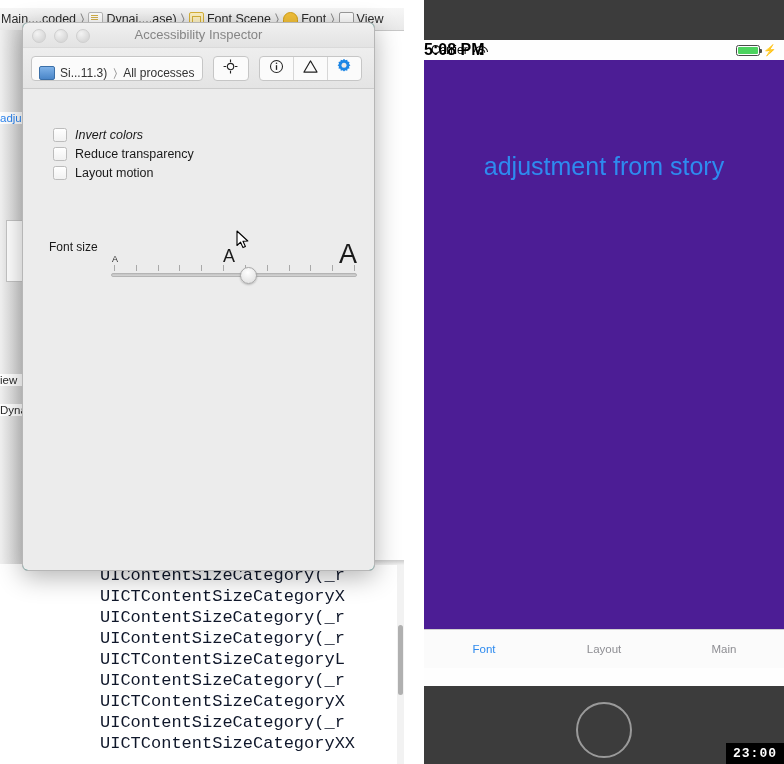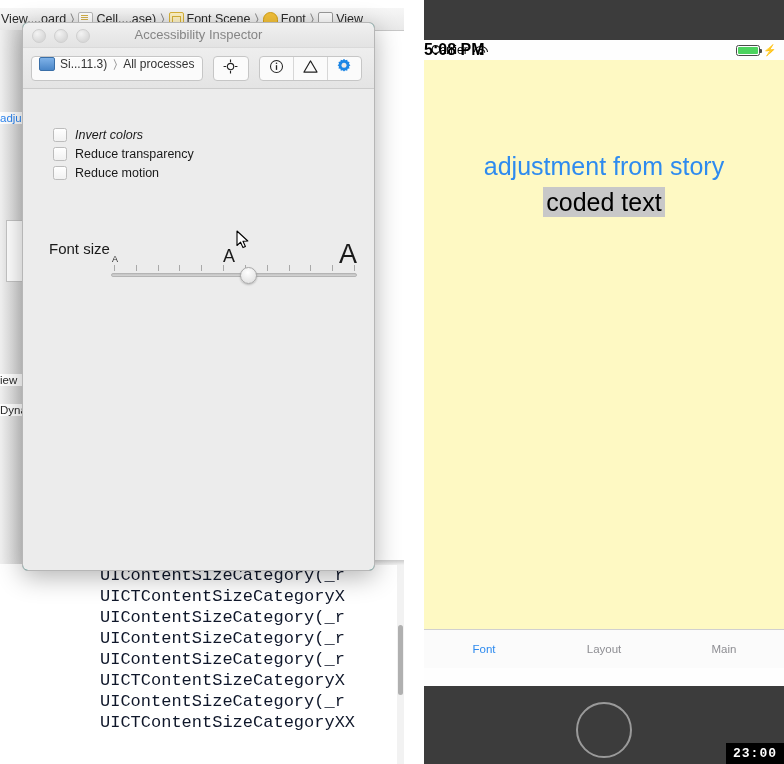--- a/index.html
+++ b/index.html
@@ -115,21 +115,21 @@
     text-align:center; font-size: 13px; color: #858585; font-weight: 500;
   }
   .ai-toolbar {
     height: 40px; background: linear-gradient(#eeeeee,#e4e4e4);
     border-bottom: 1px solid #cccccc;
     display: flex; align-items: center; padding: 0 8px; gap: 10px;
   }
   .proc-picker {
     height: 23px; min-width: 148px;
     background: #fbfbfb; border: 1px solid #c6c6c6; border-radius: 4px;
-    display: flex; align-items: flex-start; gap: 5px; padding: 0 7px;
+    display: flex; align-items: flex-end; gap: 5px; padding: 0 7px;
     font-size: 12px; color: #333;
     box-shadow: 0 1px 0 rgba(255,255,255,0.9) inset;
   }
   .sim-ico {
     width: 14px; height: 12px; border-radius: 2px;
     background: linear-gradient(#7fb2e8,#4a86c8);
     border: 1px solid #3a6fa8; flex:none;
   }
   .pp-sep { color:#999; padding: 0 1px; }
   .tb-btn {
@@ -156,21 +156,21 @@
   .opt-row {
     position: absolute; left: 30px;
     display: flex; align-items: center; gap: 8px;
     font-size: 12.5px; color: #1a1a1a;
   }
   .cb {
     width: 12px; height: 12px; border-radius: 2.5px;
     background: linear-gradient(#ffffff,#f1f1f1);
     border: 1px solid #bcbcbc; flex: none;
   }
-  .fs-label { position:absolute; left: 26px; top: 151px; font-size: 15px; color:#1a1a1a; }
+  .fs-label { position:absolute; left: 26px; top: 151px; font-size: 12px; color:#1a1a1a; }
 
   .slider-wrap { position:absolute; left: 88px; top: 156px; width: 245px; height: 50px; }
   .slider-A-min { position:absolute; left: 1px; top: 9px; font-size: 9px; color:#2a2a2a; }
   .slider-A-mid { position:absolute; left: 112px; top: 1px; font-size: 18px; color:#1a1a1a; }
   .slider-A-max { position:absolute; left: 228px; top: -6px; font-size: 27px; color:#1a1a1a; }
   .ticks { position: absolute; left: 3px; top: 20px; width: 240px; height: 7px; }
   .ticks i { position: absolute; top: 0; width: 1px; height: 6px; background: #a9a9a9; }
   .track {
     position:absolute; left: 0; top: 28px; width: 246px; height: 4px;
     background: linear-gradient(#c3c3c3,#d4d4d4); border-radius: 2px;
@@ -216,21 +216,21 @@
     width: 24px; height: 11px; border: 1px solid #4a4a4a; border-radius: 2.5px;
     padding: 1px; box-sizing: border-box; position: relative;
   }
   .batt::after{
     content:""; position:absolute; right:-3px; top:3px; width:2px; height:4px;
     background:#4a4a4a; border-radius:0 1px 1px 0;
   }
   .batt i { display:block; width:100%; height:100%; background:#4cd35f; border-radius:1px; }
   .bolt { font-size: 11px; color:#000; line-height:1; }
 
-  .app-content { position:relative; height: 608px; background:#fef9c3; }
+  .app-content { position:relative; height: 608px; background:#4c1d95; }
   .label-blue {
     position:absolute; left:0; right:0; top: 92px;
     text-align:center; color:#2e8bef; font-size: 25px;
   }
   .label-coded {
     position:absolute; left:0; right:0; top: 128px; text-align:center;
   }
   .label-coded span {
     background:#c8c8c8; color:#000; font-size: 25px; padding: 1px 3px;
   }
@@ -266,26 +266,26 @@
 </style>
 </head>
 <body>
 
 <div id="root">
 
   <div class="xcode-backdrop">
 
     <div class="xcode-breadcrumb">
       <div class="crumb">
-        <span>View....oard</span>
+        <span>Main....coded</span>
       </div>
       <span class="crumb-sep">〉</span>
       <div class="crumb">
         <span class="crumb-ico ico-file"></span>
-        <span>Cell....ase)</span>
+        <span>Dynai....ase)</span>
       </div>
       <span class="crumb-sep">〉</span>
       <div class="crumb">
         <span class="crumb-ico ico-scene"></span>
         <span>Font Scene</span>
       </div>
       <span class="crumb-sep">〉</span>
       <div class="crumb">
         <span class="crumb-ico ico-vc"></span>
         <span>Font</span>
@@ -303,20 +303,21 @@
       <div class="strip-frag" style="top:344px;">iew</div>
       <div class="strip-frag" style="top:374px;">Dynai</div>
     </div>
 
     <div class="code-top-shadow"></div>
     <div class="code-pane">
       <div class="ln">UIContentSizeCategory(_r</div>
       <div class="ln">UICTContentSizeCategoryX</div>
       <div class="ln">UIContentSizeCategory(_r</div>
       <div class="ln">UIContentSizeCategory(_r</div>
+      <div class="ln">UICTContentSizeCategoryL</div>
       <div class="ln">UIContentSizeCategory(_r</div>
       <div class="ln">UICTContentSizeCategoryX</div>
       <div class="ln">UIContentSizeCategory(_r</div>
       <div class="ln">UICTContentSizeCategoryXX</div>
       <div class="code-scrollbar">
           <i></i>
         </div>
     </div>
   </div>
 
@@ -386,21 +387,21 @@
       <div class="opt-row" style="top:39px;font-style:italic;">
         <span class="cb"></span>
         <span>Invert colors</span>
       </div>
       <div class="opt-row" style="top:58px;">
         <span class="cb"></span>
         <span>Reduce transparency</span>
       </div>
       <div class="opt-row" style="top:77px;">
         <span class="cb"></span>
-        <span>Reduce motion</span>
+        <span>Layout motion</span>
       </div>
 
       <div class="fs-label">Font size</div>
 
       <div class="slider-wrap">
         <span class="slider-A-min">A</span>
         <span class="slider-A-mid">A</span>
         <span class="slider-A-max">A</span>
         <div class="ticks" id="fs-ticks">
             <i style="left: 0px;"></i>
@@ -446,23 +447,20 @@
         <div class="sb-right">
           <span class="batt">
               <i></i>
             </span>
           <span class="bolt">⚡</span>
         </div>
       </div>
 
       <div class="app-content">
         <div class="label-blue">adjustment from story</div>
-        <div class="label-coded">
-          <span>coded text</span>
-        </div>
         <div class="scroll-divider"></div>
 
         <div class="tabbar">
           <div class="tab active">Font</div>
           <div class="tab">Layout</div>
           <div class="tab">Main</div>
         </div>
       </div>
     </div>
 

